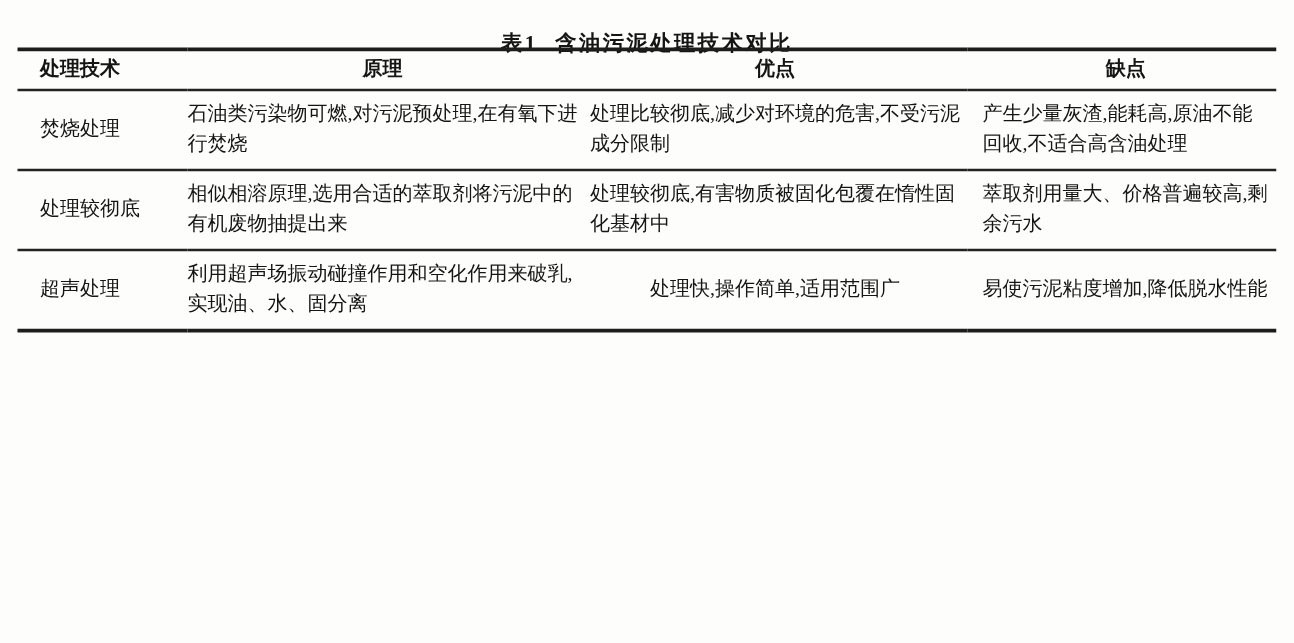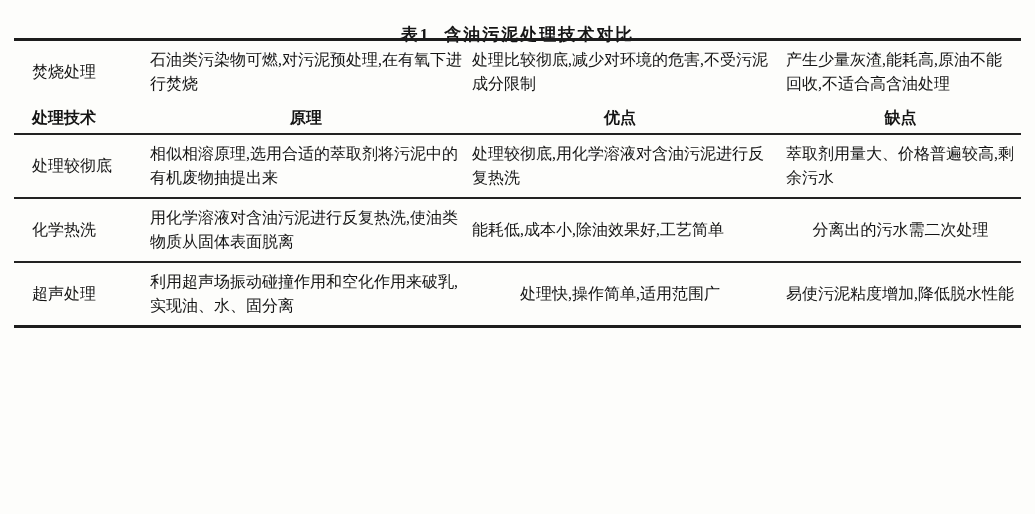--- a/index.html
+++ b/index.html
@@ -61,50 +61,44 @@
 </style>
 </head>
 <body>
 
 <div class="page-title">
   <span>表1</span><span class="title-gap"></span><span>含油污泥处理技术对比</span>
 </div>
 
 <div class="tbl">
 
+  <div class="trow head">
+    <div class="cell c1">处理技术</div>
+    <div class="cell c2 txt-center">原理</div>
+    <div class="cell c3 txt-center">优点</div>
+    <div class="cell c4 txt-center">缺点</div>
+  </div>
+
   <div class="trow sep">
     <div class="cell c1">焚烧处理</div>
     <div class="cell c2">石油类污染物可燃,对污泥预处理,在有氧下进行焚烧</div>
     <div class="cell c3">处理比较彻底,减少对环境的危害,不受污泥成分限制</div>
     <div class="cell c4">产生少量灰渣,能耗高,原油不能回收,不适合高含油处理</div>
-  </div>
-
-  <div class="trow head">
-    <div class="cell c1">处理技术</div>
-    <div class="cell c2 txt-center">原理</div>
-    <div class="cell c3 txt-center">优点</div>
-    <div class="cell c4 txt-center">缺点</div>
   </div>
 
 
 
 
   <div class="trow sep">
     <div class="cell c1">处理较彻底</div>
     <div class="cell c2">相似相溶原理,选用合适的萃取剂将污泥中的有机废物抽提出来</div>
-    <div class="cell c3">处理较彻底,用化学溶液对含油污泥进行反复热洗</div>
+    <div class="cell c3">处理较彻底,有害物质被固化包覆在惰性固化基材中</div>
     <div class="cell c4">萃取剂用量大、价格普遍较高,剩余污水</div>
   </div>
 
-  <div class="trow sep">
-    <div class="cell c1">化学热洗</div>
-    <div class="cell c2">用化学溶液对含油污泥进行反复热洗,使油类物质从固体表面脱离</div>
-    <div class="cell c3">能耗低,成本小,除油效果好,工艺简单</div>
-    <div class="cell c4 txt-center">分离出的污水需二次处理</div>
-  </div>
 
   <div class="trow sep">
     <div class="cell c1">超声处理</div>
     <div class="cell c2">利用超声场振动碰撞作用和空化作用来破乳,实现油、水、固分离</div>
     <div class="cell c3 txt-center">处理快,操作简单,适用范围广</div>
     <div class="cell c4">易使污泥粘度增加,降低脱水性能</div>
   </div>
 
 </div>
 

